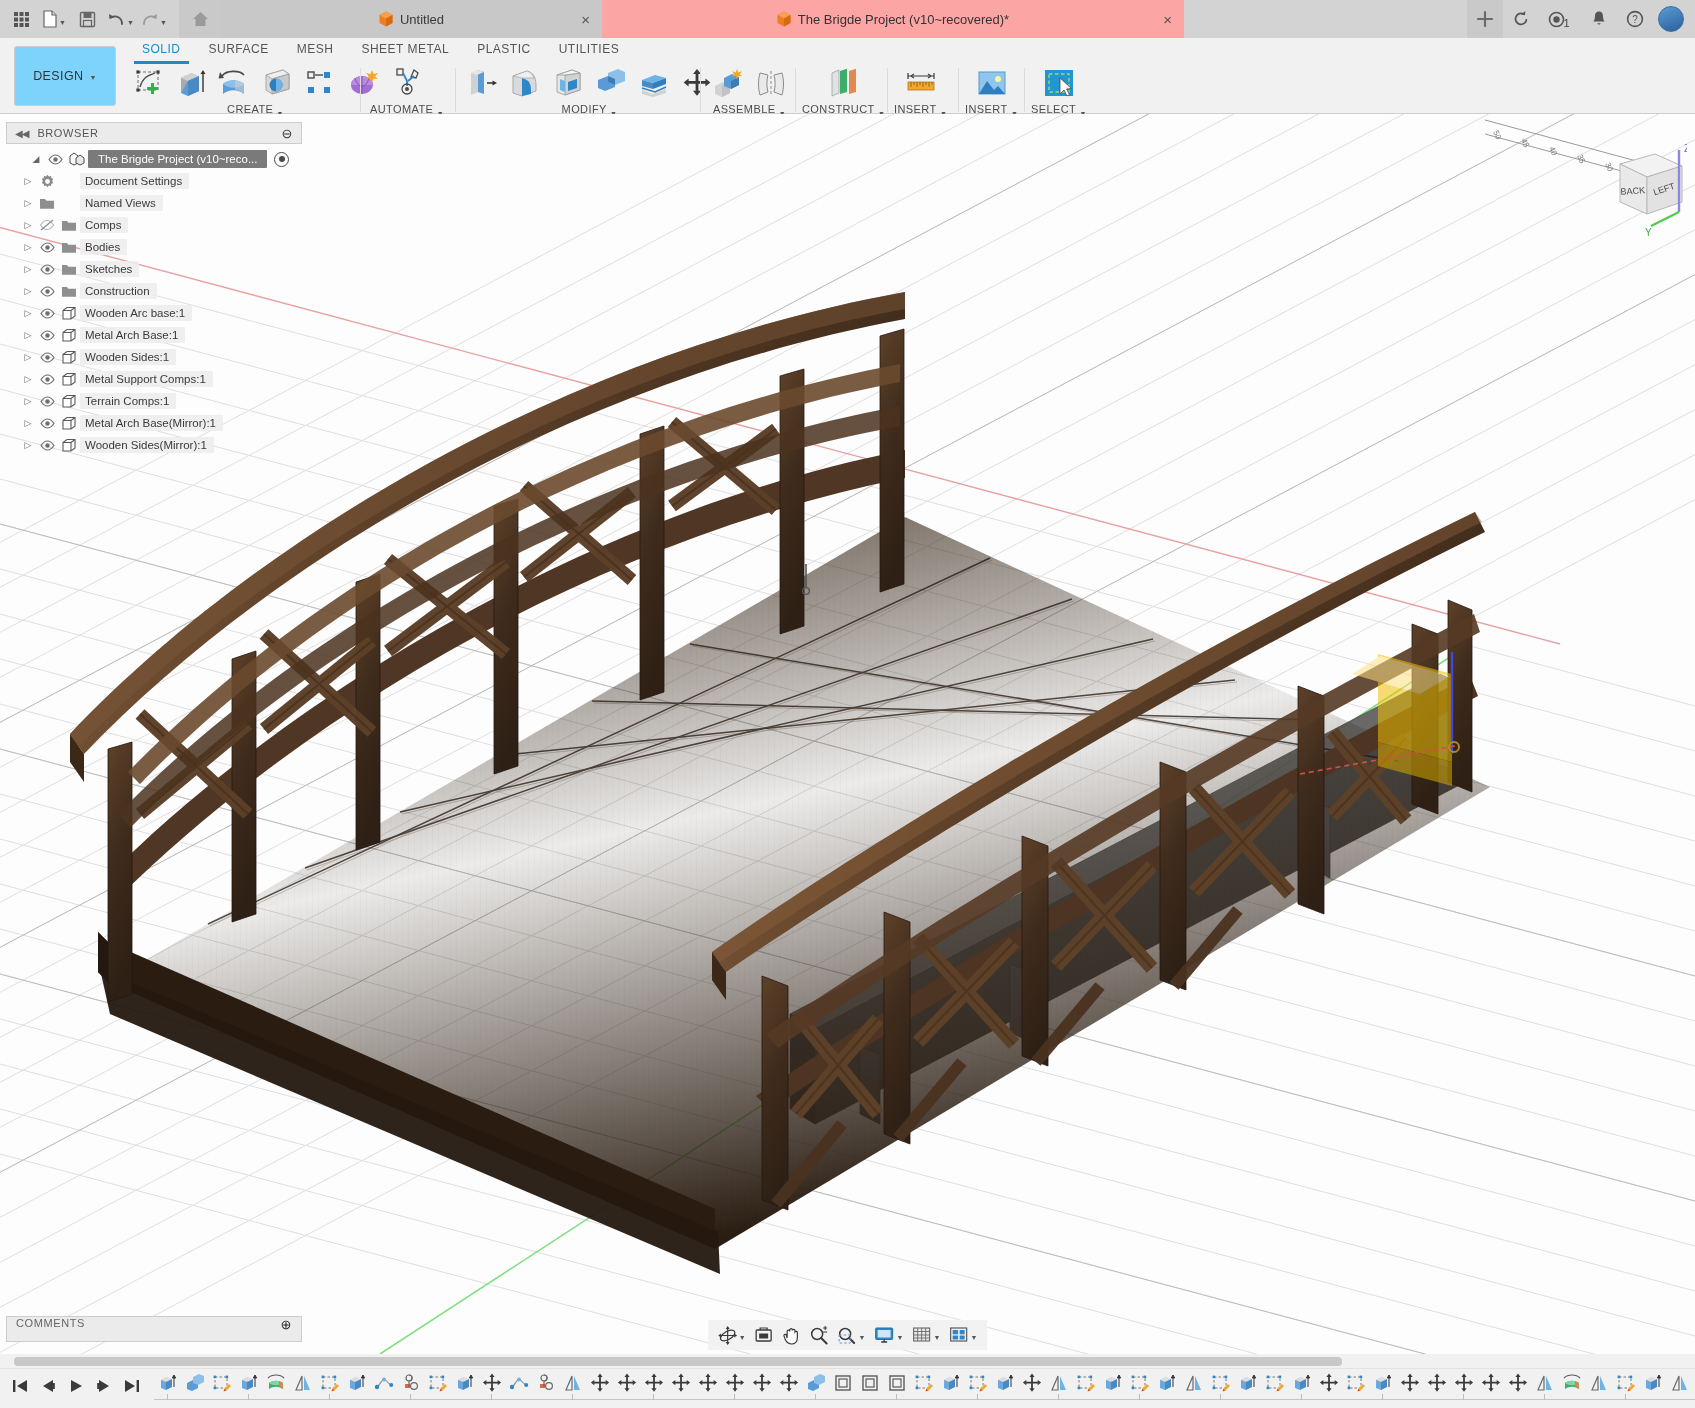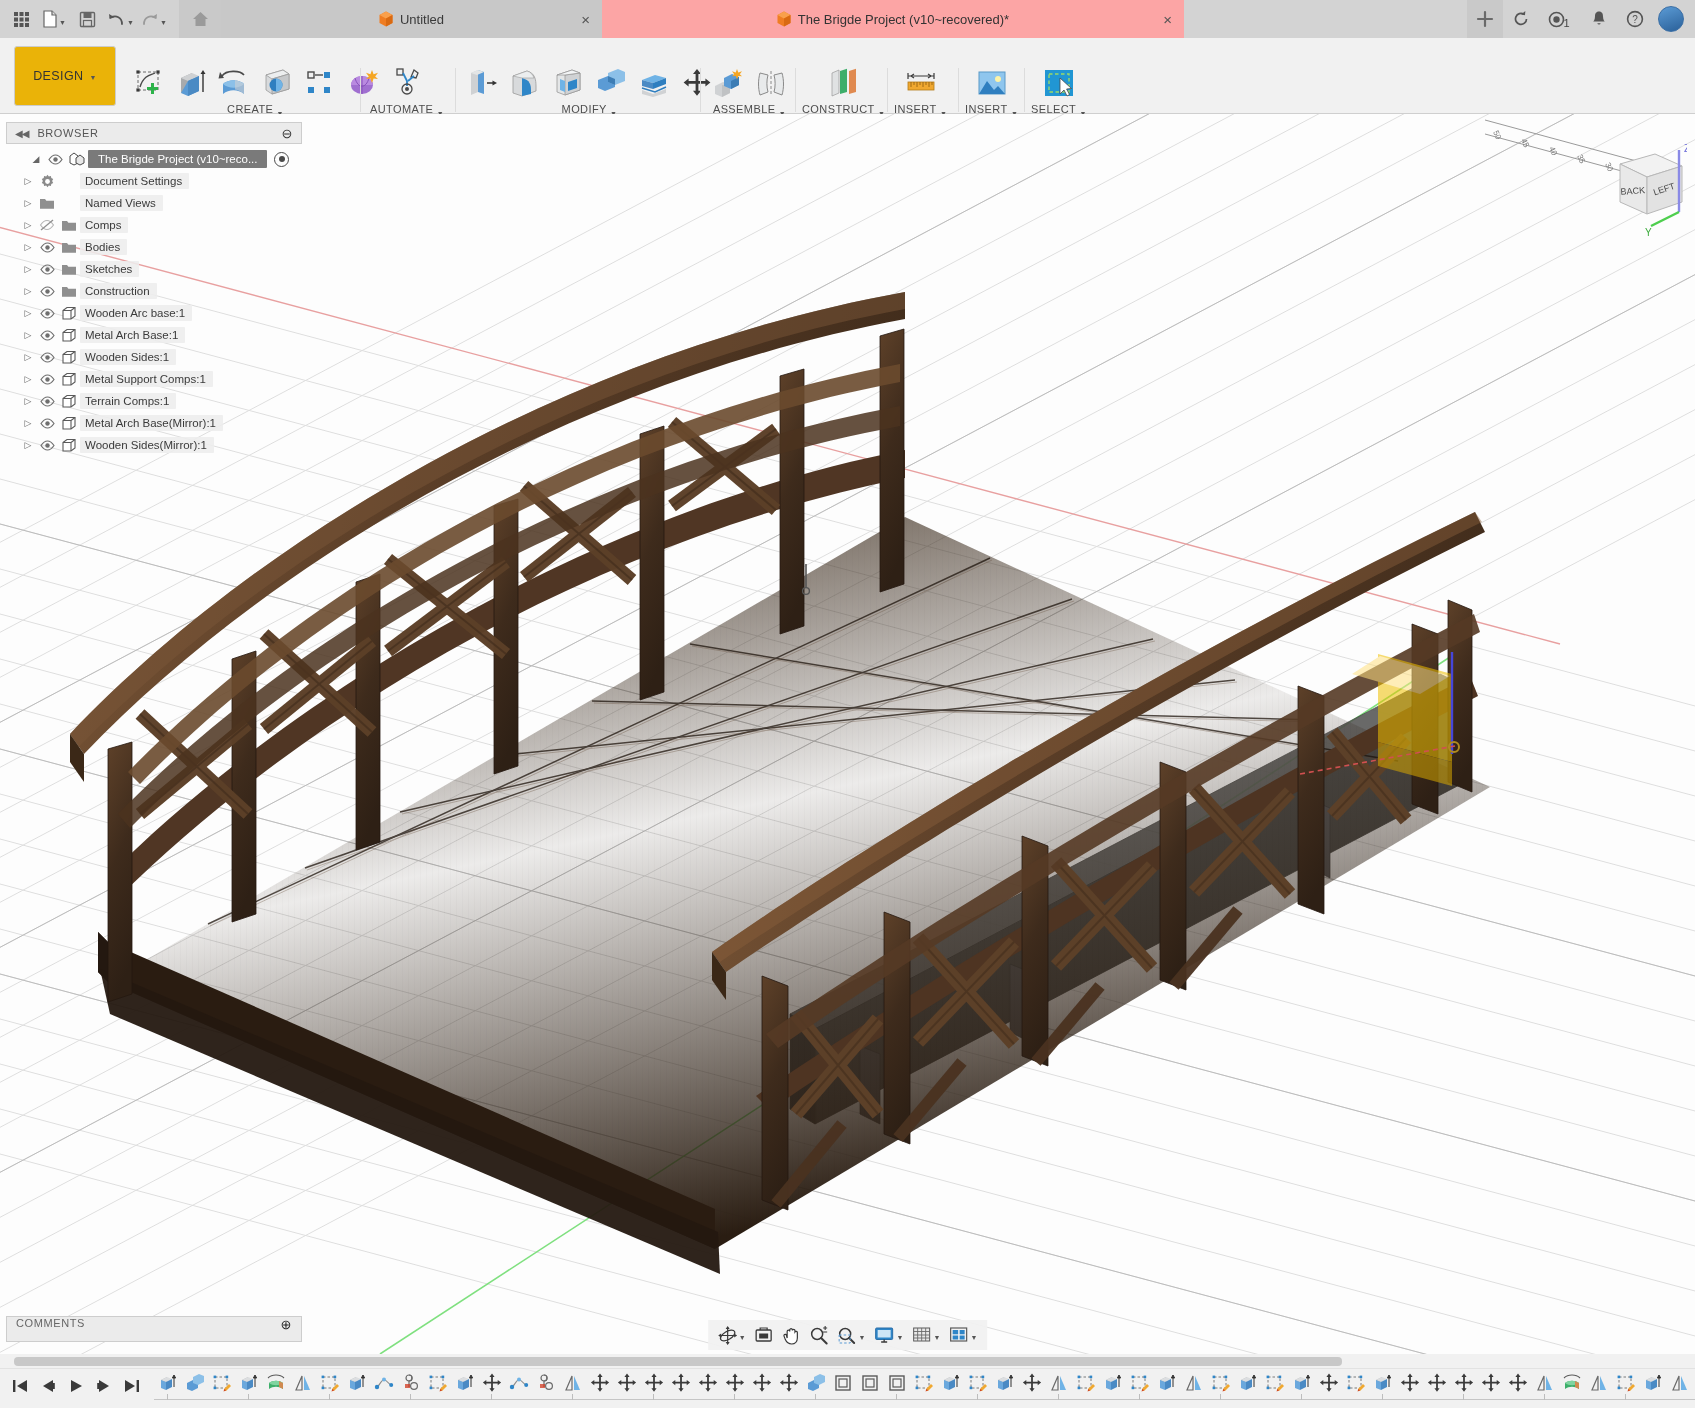--- a/index.html
+++ b/index.html
@@ -53,21 +53,21 @@
     border:1px solid #3a6ea5;
   }
 
   
   .ribbon {
     position:absolute; left:0; top:38px; width:1695px; height:76px;
     background:#f1f1f1; border-bottom:1px solid #cfcfcf;
   }
   .design-btn {
     position:absolute; left:14px; top:8px; width:102px; height:60px;
-    border:1px solid #ccc; border-radius:3px; background:#eab308;
+    border:1px solid #ccc; border-radius:3px; background:#7dd3fc;
     display:flex; align-items:center; justify-content:center;
     font-size:12.5px; letter-spacing:.4px; color:#333;
   }
   .ribtabs { position:absolute; left:128px; top:2px; height:22px; display:flex; }
   .ribtab {
     padding:2px 14px 3px 14px; font-size:12px; color:#555; letter-spacing:.5px;
     position:relative; white-space:nowrap;
   }
   .ribtab.on { color:#1a8ccc; }
   .ribtab.on:after {
@@ -287,20 +287,28 @@
     </div>
   </div>
 
   <div class="ribbon">
 
     <div class="design-btn">
       <span>DESIGN</span>
       <span class="caret" style="top:1px;margin-left:6px;">▼</span>
     </div>
 
+    <div class="ribtabs">
+      <div class="ribtab on"><span>SOLID</span></div>
+      <div class="ribtab"><span>SURFACE</span></div>
+      <div class="ribtab"><span>MESH</span></div>
+      <div class="ribtab"><span>SHEET METAL</span></div>
+      <div class="ribtab"><span>PLASTIC</span></div>
+      <div class="ribtab"><span>UTILITIES</span></div>
+    </div>
 
     <div class="grp" style="left:128px;">
       <div class="grp-icons">
         <div class="ic">
           <svg width="30" height="30" viewBox="0 0 30 30">
             <rect x="5" y="4" width="20" height="18" fill="none" stroke="#6a6a6a" stroke-width="1" stroke-dasharray="3 2"></rect>
             <path d="M7 19 C11 6 19 7 22 5" fill="none" stroke="#4a4a4a" stroke-width="1.4"></path>
             <rect x="3.4" y="2.4" width="3.2" height="3.2" fill="#3a3a3a"></rect>
             <rect x="23.4" y="2.4" width="3.2" height="3.2" fill="#3a3a3a"></rect>
             <rect x="3.4" y="20.4" width="3.2" height="3.2" fill="#3a3a3a"></rect>

